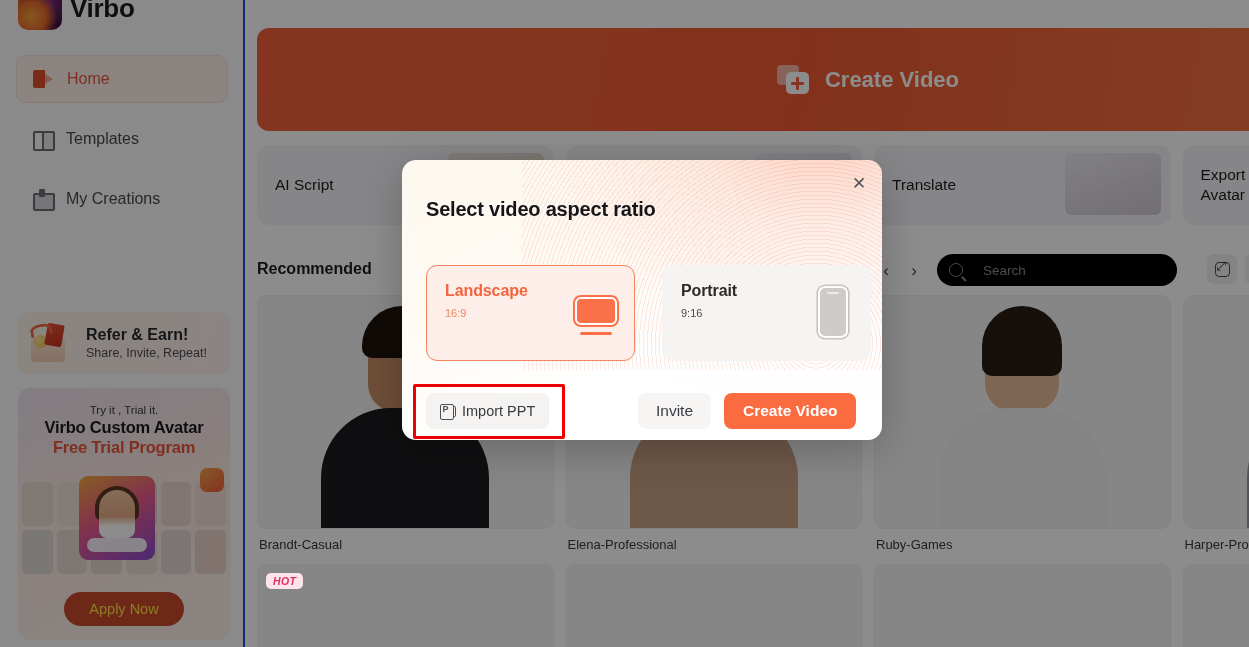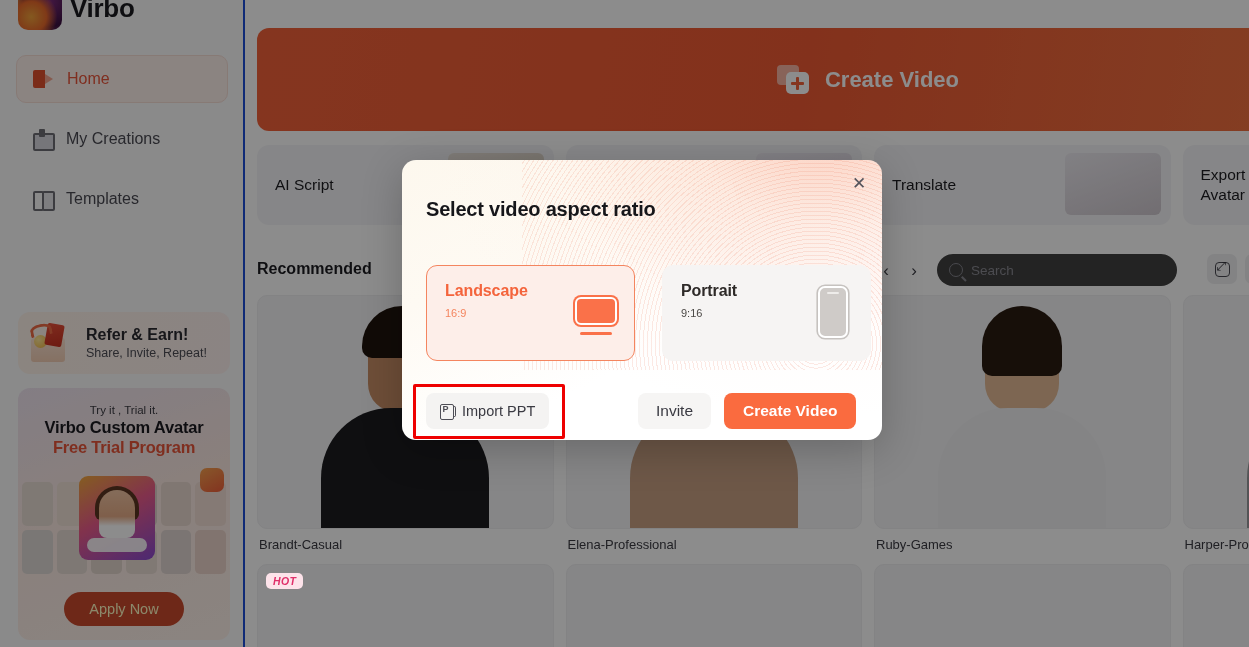--- a/index.html
+++ b/index.html
@@ -124,21 +124,21 @@
   .promo-wave {
     position: absolute; left: 8px; bottom: 8px; width: 60px; height: 14px;
     background: #fff; border-radius: 7px; opacity: .92;
   }
   .promo-badge {
     position: absolute; right: 6px; top: 80px; width: 24px; height: 24px; border-radius: 7px;
     background: linear-gradient(150deg,#f7a04e,#ef5e3a);
   }
   .apply-btn {
     position: absolute; left: 46px; bottom: 14px; width: 120px; height: 34px;
-    background: #c8492d; color: #fef9c3; border-radius: 17px;
+    background: #c8492d; color: #fde047; border-radius: 17px;
     display: flex; align-items: center; justify-content: center;
     font-size: 14.5px; font-weight: 500; cursor: pointer;
   }
 
   
   #main { position: absolute; left: 245px; top: 0; right: 0; bottom: 0; background: #ffffff; padding: 0; }
   .hero {
     position: absolute; left: 12px; top: 28px; width: 1222px; height: 103px; border-radius: 12px;
     background: linear-gradient(100deg,#f2623a 0%, #ef5a33 45%, #f07a46 100%);
     display: flex; align-items: center; justify-content: center; gap: 14px;
@@ -165,21 +165,21 @@
   .qthumb { position: absolute; right: 10px; top: 8px; width: 96px; height: 62px; border-radius: 6px; }
 
   .rec-bar { position: absolute; left: 12px; top: 252px; width: 1222px; height: 38px; }
   .rec-title { position: absolute; left: 0; top: 8px; font-size: 16px; font-weight: 700; color: #1d1d22; }
   .chev {
     position: absolute; top: 10px; width: 18px; height: 18px; color: #3d3d45; font-size: 17px;
     display: flex; align-items: center; justify-content: center; cursor: pointer;
   }
   .searchbox {
     position: absolute; left: 680px; top: 2px; width: 240px; height: 32px; border-radius: 16px;
-    background: #404040; display: flex; align-items: center; gap: 8px; padding: 0 12px;
+    background: #000000; display: flex; align-items: center; gap: 20px; padding: 0 12px;
   }
   .mag { width: 14px; height: 14px; border: 1.6px solid #86868e; border-radius: 50%; position: relative; flex: none; }
   .mag::after { content:""; position:absolute; right:-5px; bottom:-4px; width:6px; height:1.6px; background:#86868e; transform: rotate(45deg); }
   .search-ph { font-size: 13.5px; color: #8a8a92; }
   .icobtn {
     position: absolute; top: 2px; width: 30px; height: 30px; border-radius: 7px;
     background: #efeff1; display: flex; align-items: center; justify-content: center; cursor: pointer;
   }
   .arrow-out { width: 15px; height: 15px; border: 1.7px solid #4a4a52; border-radius: 4px; position: relative; }
   .arrow-out::after { content: "⤢"; position: absolute; left: 1px; top: -4px; font-size: 12px; color: #2e2e36; }
@@ -299,26 +299,26 @@
         <div class="brand-logo"></div>
         <div class="brand-name">Virbo</div>
       </div>
 
       <div class="nav">
         <div class="nav-item active">
           <span class="nav-ico ico-home"></span>
           <span>Home</span>
         </div>
         <div class="nav-item">
+          <span class="nav-ico ico-tpl"></span>
+          <span>Templates</span>
+        </div>
+        <div class="nav-item">
           <span class="nav-ico ico-my"></span>
           <span>My Creations</span>
-        </div>
-        <div class="nav-item">
-          <span class="nav-ico ico-tpl"></span>
-          <span>Templates</span>
         </div>
       </div>
 
       <div class="refer-card">
         <div class="gift">
           <div class="gift-box"></div>
           <div class="gift-coin"></div>
           <div class="gift-card"></div>
           <div class="gift-bow"></div>
         </div>

